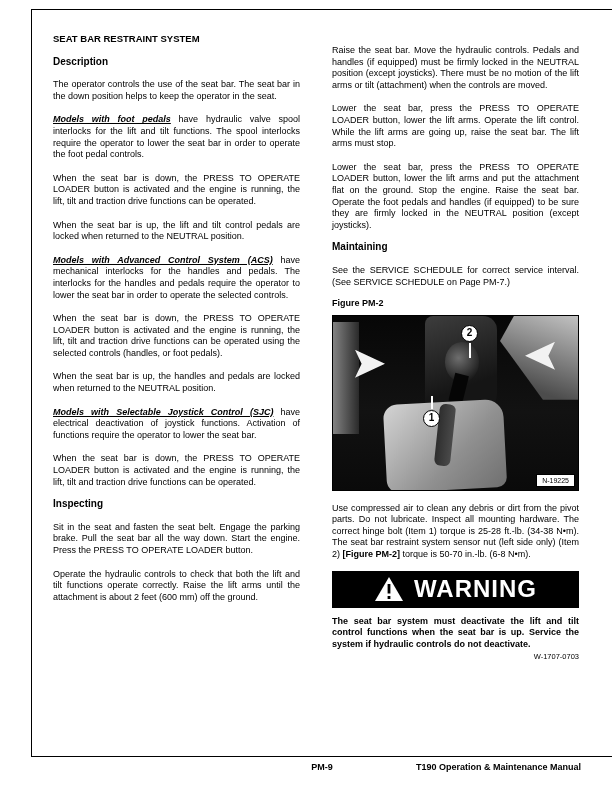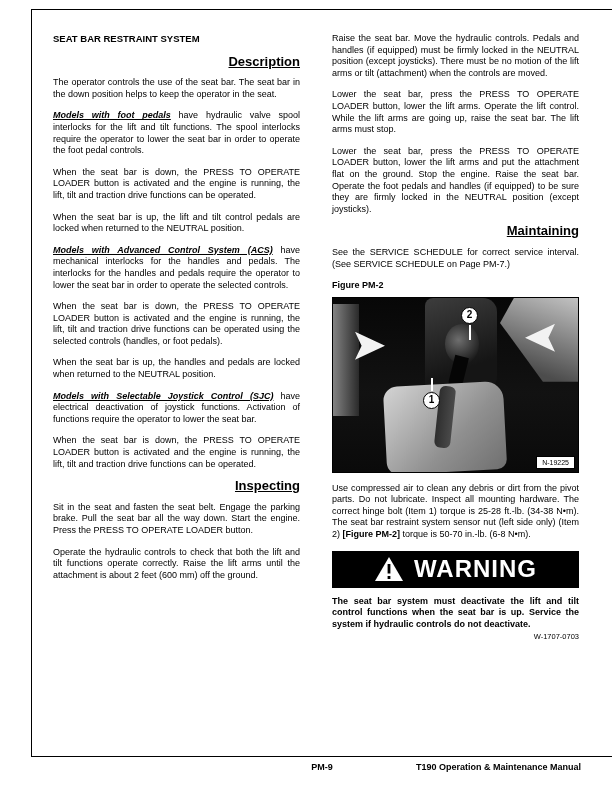--- a/index.html
+++ b/index.html
@@ -12,22 +12,22 @@
     position:absolute; left:31px; top:9px; width:590px; height:748px;
     border:1.5px solid #000; background:#fff;
   }
   .col {
     position:absolute; top:23px; width:247px;
     font-size:9px; line-height:11.6px; text-align:justify;
   }
   .col-left  { left:21px; }
   .col-right { left:300px; }
   h1 { font-size:9.5px; font-weight:bold; text-align:left; margin:0 0 11px 0; }
-  h2 { font-size:13px; font-weight:bold; text-align:right; margin:0 0 10px 0;text-decoration:underline; }
-  p  { margin:0 0 10px 0; }
+  h2 { font-size:10px; font-weight:bold; text-align:left; margin:0 0 10px 0; }
+  p  { margin:12px 0 10px 0; }
   .lead { font-weight:bold; font-style:italic; text-decoration:underline; }
   .b { font-weight:bold; }
   .fig-caption { font-weight:bold; text-align:left; margin:0 0 5px 0; }
 
   
   .figure {
     position:relative; width:247px; height:176px; margin:0 0 10px 0;
     background:linear-gradient(180deg,#070707,#121212 55%,#0a0a0a);
     border:1px solid #000; overflow:hidden;
   }

